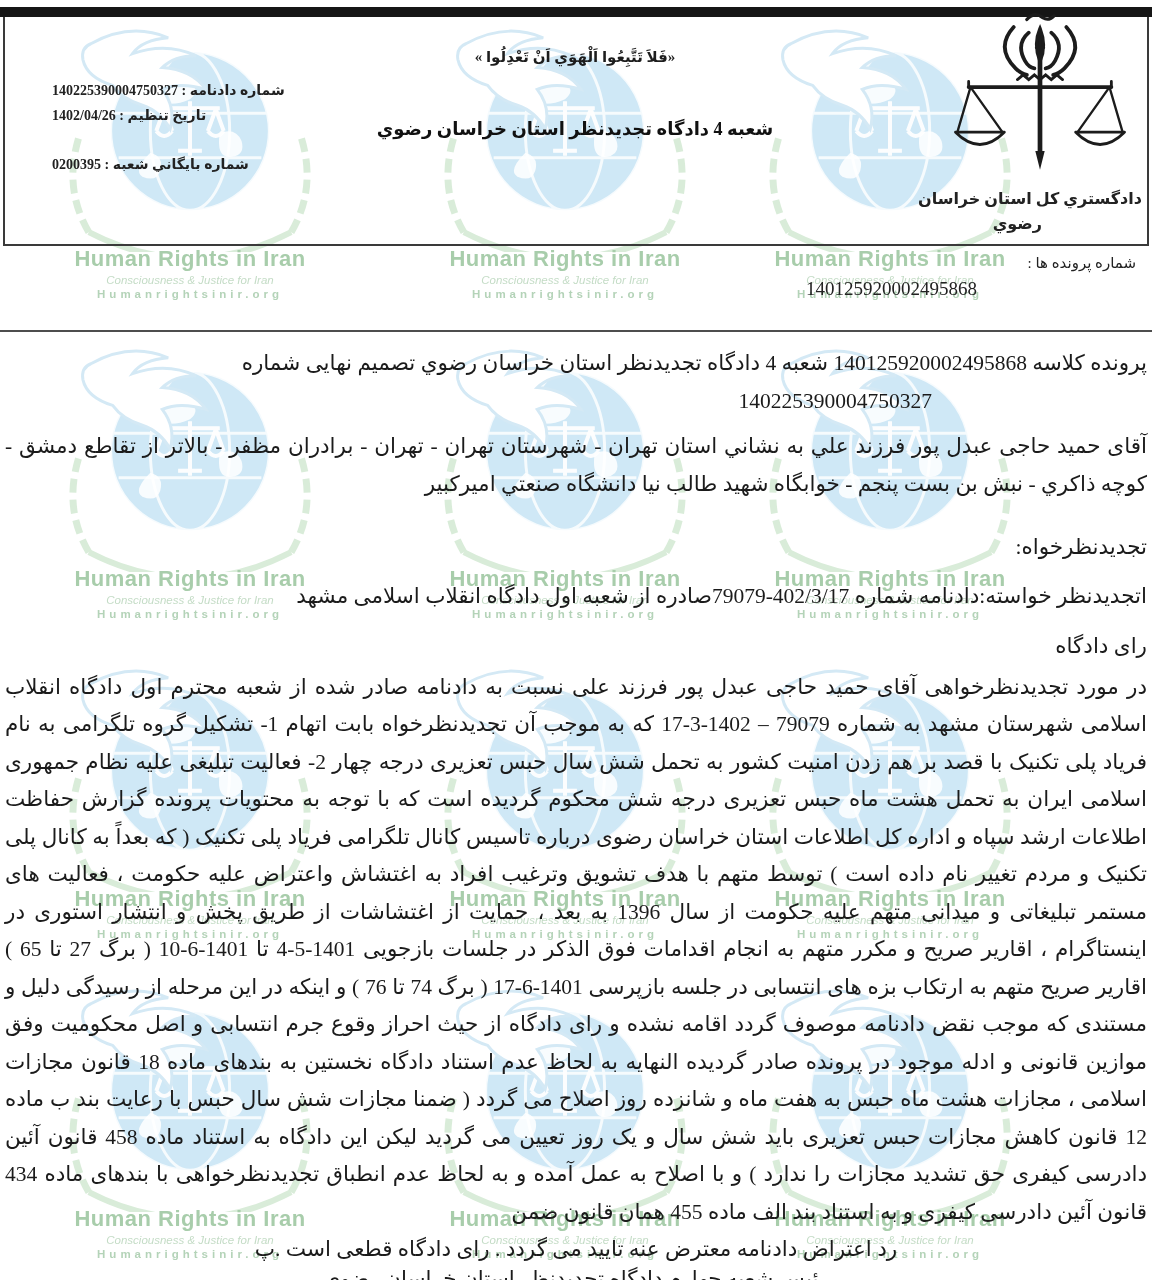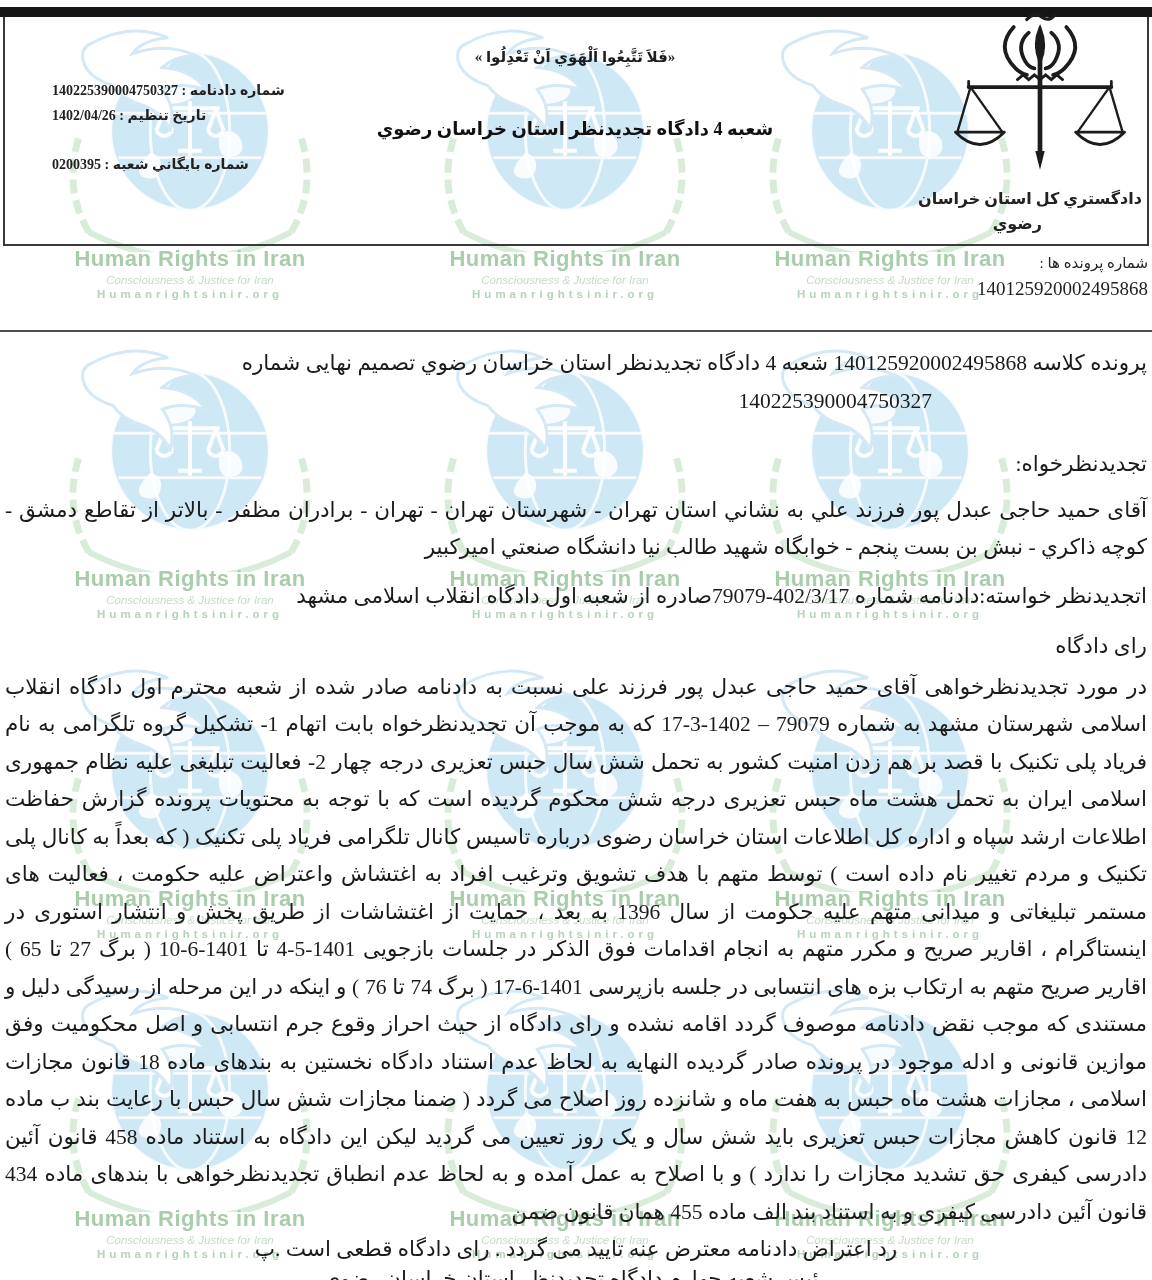--- a/index.html
+++ b/index.html
@@ -26,21 +26,21 @@
   .num{direction:ltr;unicode-bidi:embed;}
   #header-center{position:absolute;top:48px;right:372px;width:410px;text-align:center;z-index:4;}
   #verse{font-size:15px;font-weight:bold;color:#1d1d1d;}
   #branch-line{font-size:18px;font-weight:bold;margin-top:52px;color:#111111;}
   #doc-type{font-size:22px;font-weight:bold;margin-top:9px;color:#2e5481;letter-spacing:1px;}
   #emblem{position:absolute;top:12px;right:18px;z-index:4;}
   #justice-caption{position:absolute;top:186px;right:10px;width:270px;text-align:right;
     font-weight:bold;font-size:16px;line-height:25px;z-index:4;}
   #justice-caption .l2{padding-left:0;padding-right:100px;}
   
-  #case-band{position:absolute;top:254px;right:4px;width:330px;text-align:right;z-index:2;}
+  #case-band{position:absolute;top:254px;right:16px;width:330px;z-index:2;}
   #case-band .lbl{font-size:15px;}
   #case-band .val{font-size:19px;margin-top:6px;}
   #rule-bottom{position:absolute;top:330px;left:0;width:1152px;height:2px;background:#4d4d4d;z-index:2;}
   
   #body-text{position:absolute;top:338px;right:5px;left:5px;z-index:2;
     font-size:21.5px;line-height:37.5px;color:#1b1b1b;text-align:justify;}
   .stretch-line{text-align:justify;}
   #case-no-line2{text-align:right;padding-right:215px;}
   #para-case{margin-top:7px;}
   #appellant-h{margin-top:26px;}
@@ -371,24 +371,24 @@
 </div>
 <div id="rule-bottom"></div>
 
 <div id="body-text">
 
   <div id="para-case">
     <div class="stretch-line">پرونده کلاسه 140125920002495868 شعبه 4 دادگاه تجديدنظر استان خراسان رضوي تصميم نهايی شماره</div>
     <div id="case-no-line2" class="num">140225390004750327</div>
   </div>
 
+  <div id="appellant-p">آقای حميد حاجی عبدل پور فرزند علي به نشاني استان تهران - شهرستان تهران - تهران - برادران مظفر - بالاتر از تقاطع دمشق - کوچه ذاکري - نبش بن بست پنجم - خوابگاه شهيد طالب نيا دانشگاه صنعتي اميرکبير</div>
+
   <div id="appellant-h">تجديدنظرخواه:</div>
 
-  <div id="appellant-p">آقای حميد حاجی عبدل پور فرزند علي به نشاني استان تهران - شهرستان تهران - تهران - برادران مظفر - بالاتر از تقاطع دمشق - کوچه ذاکري - نبش بن بست پنجم - خوابگاه شهيد طالب نيا دانشگاه صنعتي اميرکبير</div>
-
   <div id="subject-line">اتجديدنظر خواسته:دادنامه شماره 402/3/17-79079صادره از شعبه اول دادگاه انقلاب اسلامی مشهد</div>
 
   <div id="ruling-h">رای دادگاه</div>
 
   <div id="ruling-p">در مورد تجديدنظرخواهی آقای  حميد حاجی عبدل پور فرزند  علی نسبت به دادنامه صادر شده از شعبه محترم اول دادگاه انقلاب اسلامی شهرستان مشهد به شماره 79079 – 1402-3-17 که به موجب آن تجديدنظرخواه بابت اتهام 1- تشکيل گروه تلگرامی به نام فرياد پلی تکنيک با قصد بر هم زدن امنيت کشور به تحمل شش سال حبس تعزيری درجه چهار 2- فعاليت تبليغی عليه نظام جمهوری اسلامی ايران به تحمل هشت ماه حبس تعزيری درجه شش محکوم گرديده است که با توجه به محتويات پرونده گزارش حفاظت اطلاعات ارشد سپاه و اداره کل اطلاعات استان خراسان رضوی درباره تاسيس کانال تلگرامی فرياد پلی تکنيک ( که بعداً به کانال پلی تکنيک و مردم تغيير نام داده است ) توسط متهم با هدف تشويق وترغيب افراد به اغتشاش واعتراض عليه حکومت ، فعاليت های مستمر تبليغاتی و ميدانی متهم عليه حکومت از سال 1396 به بعد ، حمايت از اغتشاشات از طريق پخش و انتشار استوری در اينستاگرام ، اقارير صريح و مکرر متهم به انجام اقدامات فوق الذکر در جلسات بازجويی 1401-5-4 تا 1401-6-10 ( برگ 27 تا 65 ) اقارير صريح متهم به ارتکاب بزه های انتسابی در جلسه بازپرسی 1401-6-17 ( برگ 74 تا 76 ) و اينکه در اين مرحله از رسيدگی دليل و مستندی که موجب نقض دادنامه موصوف گردد اقامه نشده و رای دادگاه از حيث احراز وقوع جرم انتسابی و اصل محکوميت وفق موازين قانونی و ادله موجود در پرونده  صادر گرديده النهايه به لحاظ عدم استناد دادگاه نخستين به بندهای ماده 18 قانون مجازات اسلامی ، مجازات هشت ماه حبس به هفت ماه و شانزده روز اصلاح می گردد ( ضمنا مجازات شش سال حبس با رعايت بند ب ماده 12 قانون کاهش مجازات حبس تعزيری بايد شش سال و يک روز تعيين می گرديد ليکن اين دادگاه به استناد ماده 458 قانون آئين دادرسی کيفری  حق تشديد مجازات را ندارد ) و با اصلاح به عمل آمده و به لحاظ عدم انطباق تجديدنظرخواهی با بندهای ماده 434 قانون آئين دادرسی کيفری  و به استناد بند الف ماده 455 همان قانون ضمن</div>
 
   <div id="ruling-last">رد اعتراض دادنامه معترض عنه تاييد می گردد . رای دادگاه  قطعی است .پ</div>
 
 </div>
 

